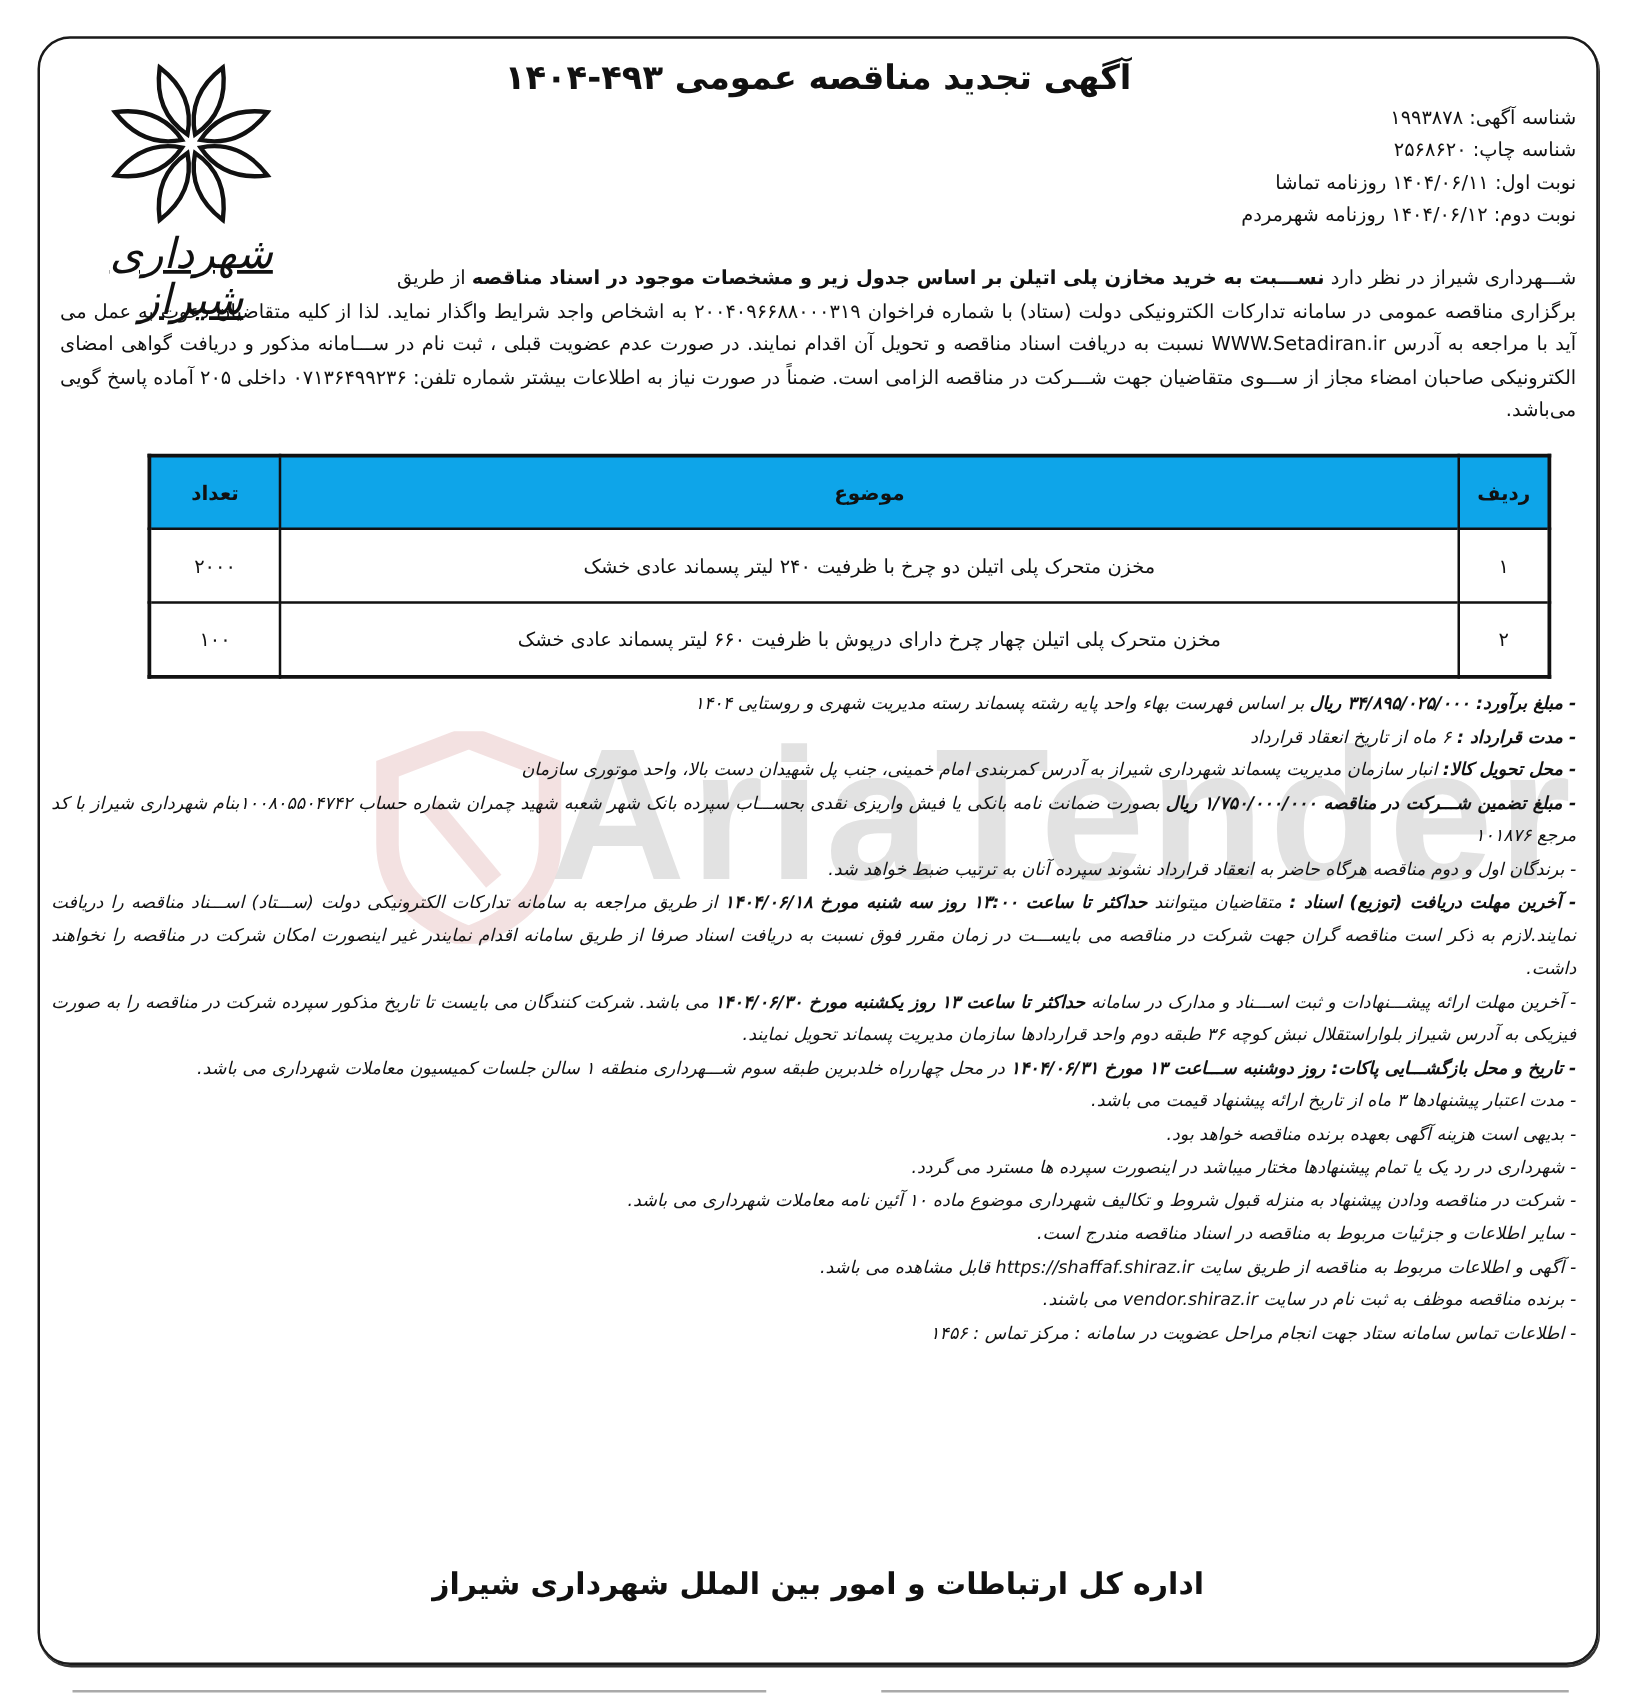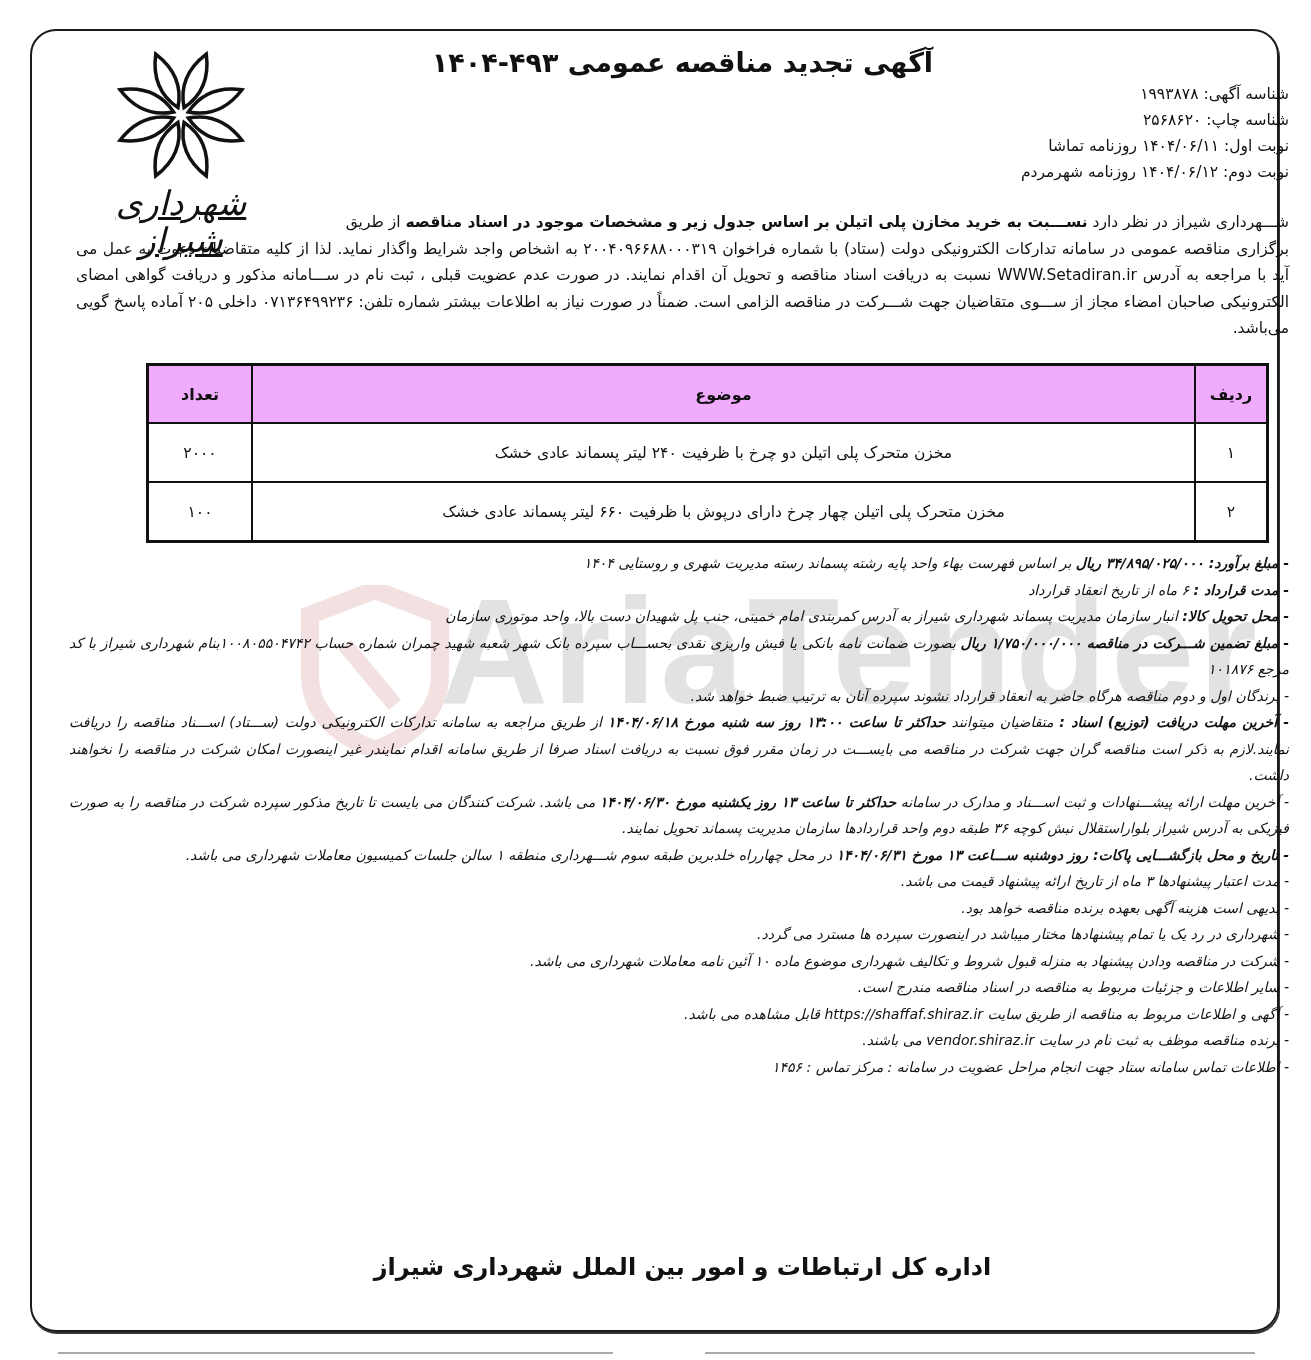--- a/index.html
+++ b/index.html
@@ -8,21 +8,21 @@
     font-family: "DejaVu Sans", "Liberation Sans", sans-serif;
     color: #111;
   }
   .frame {
     position: absolute; left: 30px; top: 29px; width: 1249px; height: 1303px;
     border: 2.5px solid #1a1a1a; border-radius: 26px; box-sizing: border-box;
     box-shadow: 1px 2px 0 #333;
   }
   .doc {
     position: absolute; left: 30px; top: 29px; width: 1249px; height: 961px;
-    direction: rtl; box-sizing: border-box; margin-left: 28px;
+    direction: rtl; box-sizing: border-box;
   }
   .title {
     position: absolute; top: 18px; left: 0; right: 0; text-align: center;
     font-size: 27px; font-weight: bold; letter-spacing: -0.5px;
   }
   .logo {
     position: absolute; left: 28px; top: 16px; width: 190px; height: 190px;
     direction: ltr;
   }
   .logo-text {
@@ -36,21 +36,21 @@
     position: absolute; right: 18px; left: 18px; top: 180px;
     font-size: 15.5px; line-height: 26.5px; text-align: justify;
   }
   .intro .first-line { padding-left: 210px; }
   b { font-weight: bold; }
   table.items {
     position: absolute; left: 88px; top: 334px; width: 1123px;
     border-collapse: collapse; border: 3px solid #111; font-size: 15.5px;
   }
   table.items th, table.items td { border: 2px solid #111; text-align: center; }
-  table.items th { background: #f0abfc; height: 54px; font-weight: bold; font-size: 16px; }
+  table.items th { background: #0ea5e9; height: 54px; font-weight: bold; font-size: 16px; }
   table.items td { height: 55px; }
   .col-row { width: 68px; }
   .col-qty { width: 100px; }
   .details {
     position: absolute; right: 18px; left: 11px; top: 521px;
     font-size: 14px; line-height: 26.5px; font-style: italic;
   }
   .details p { margin: 0; text-align: justify; }
   .footer-sig {
     position: absolute; left: 0; right: 0; top: 1224px; text-align: center;

